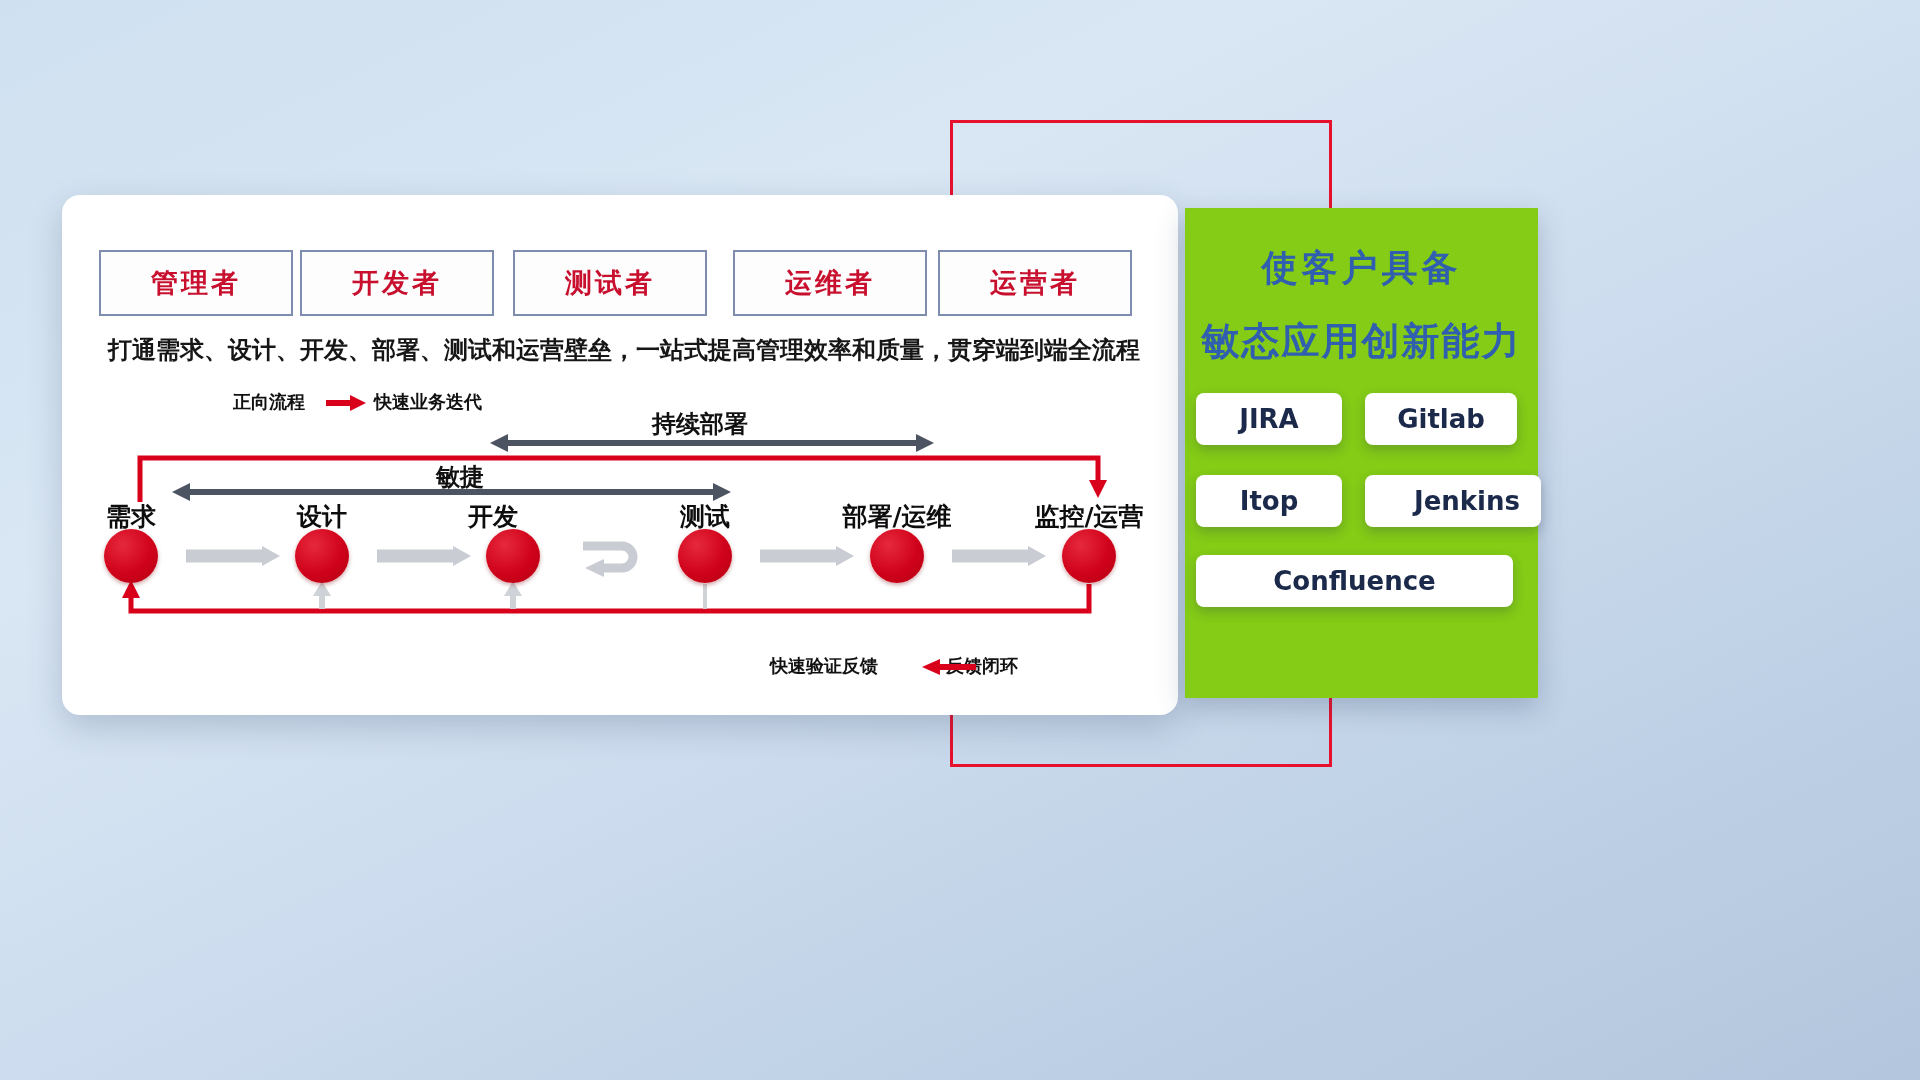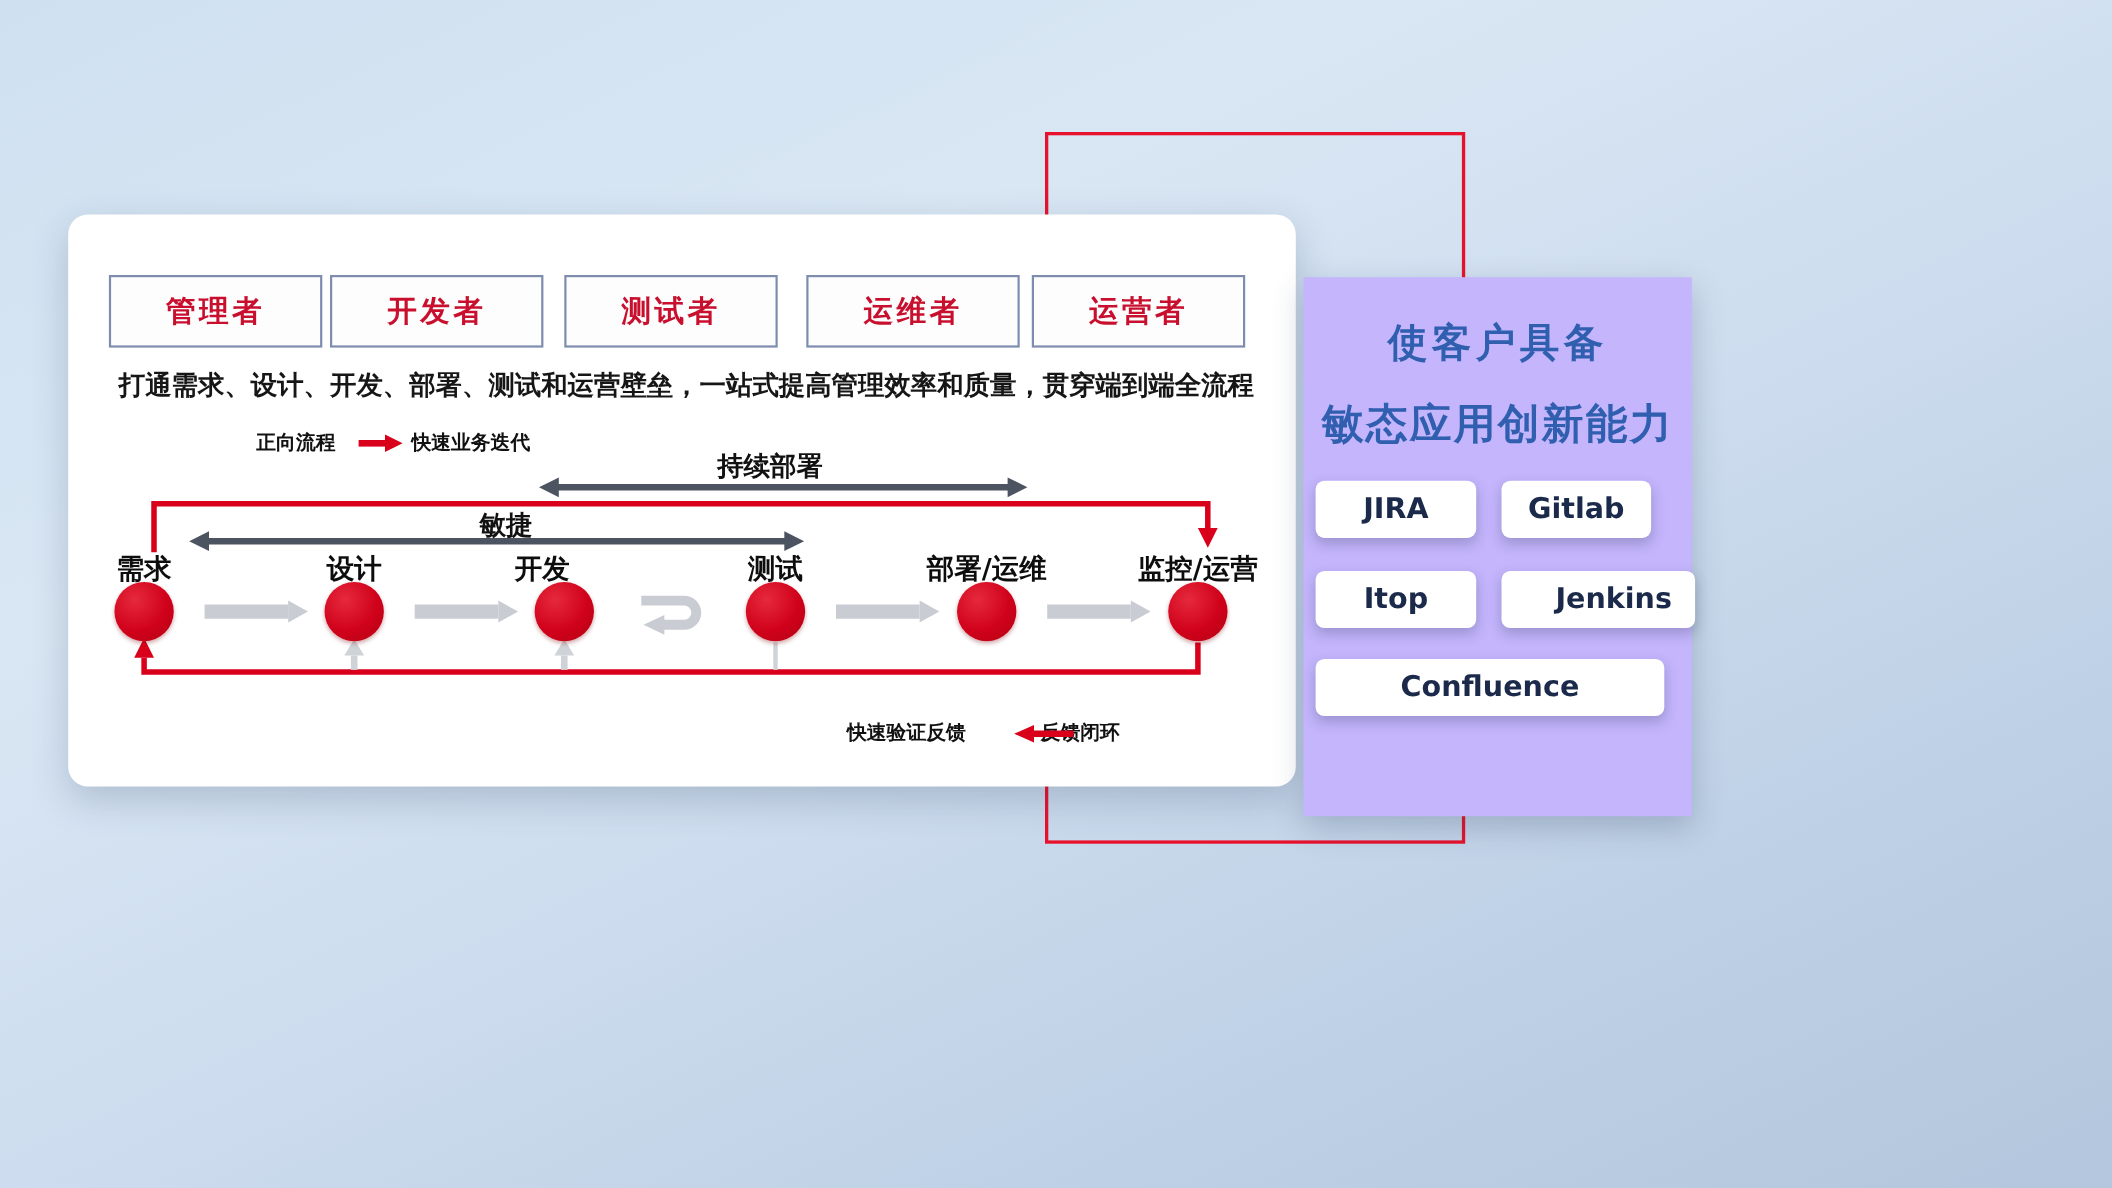--- a/index.html
+++ b/index.html
@@ -27,22 +27,22 @@
   .span-label{font-size:24px;font-weight:bold;color:#111;z-index:3;text-align:center;width:200px;}
   
   .stage-label{top:500px;width:170px;text-align:center;font-size:25px;font-weight:bold;color:#0d0d0d;z-index:7;}
   
   .circle{top:529px;width:54px;height:54px;border-radius:50%;z-index:6;
           background:radial-gradient(circle at 35% 30%, #e6293c 0%, #d0021b 55%, #b30012 100%);
           box-shadow:0 2px 4px rgba(120,0,10,0.35);}
   
   .arrows{left:0;top:0;width:1920px;height:1080px;z-index:5;pointer-events:none;}
   
-  .panel{left:1185px;top:208px;width:353px;height:490px;background:#c4b5fd;z-index:2;
-         box-shadow:0 10px 26px rgba(40,60,90,0.25);margin-top:44px;}
+  .panel{left:1185px;top:208px;width:353px;height:490px;background:#84cc16;z-index:2;
+         box-shadow:0 10px 26px rgba(40,60,90,0.25);}
   .panel-title{width:353px;text-align:center;font-weight:bold;color:#2f5fae;z-index:3;}
   .t1{top:36px;font-size:36px;letter-spacing:4px;}
   .t2{top:108px;font-size:38px;letter-spacing:2px;}
   .tool{height:52px;background:#ffffff;border-radius:8px;box-shadow:0 5px 12px rgba(30,45,70,0.25);
         display:flex;align-items:center;justify-content:center;
         font-size:26px;font-weight:bold;color:#1b2a4a;z-index:3;}
 </style>
 </head>
 <body>
 
@@ -148,21 +148,21 @@
     <polygon points="940,659 940,675 922,667" fill="#d9001b"></polygon>
   </g>
 </svg>
 
 <div class="abs panel">
   <div class="abs panel-title t1">使客户具备</div>
   <div class="abs panel-title t2">敏态应用创新能力</div>
   <div class="abs tool" style="left:11px;top:185px;width:146px;">
       <span>JIRA</span>
     </div>
-  <div class="abs tool" style="left:180px;top:185px;width:136px;">
+  <div class="abs tool" style="left:180px;top:185px;width:152px;">
       <span>Gitlab</span>
     </div>
   <div class="abs tool" style="left:11px;top:267px;width:146px;">
       <span>Itop</span>
     </div>
   <div class="abs tool" style="left:180px;top:267px;width:148px;padding-left:28px;">
       <span>Jenkins</span>
     </div>
   <div class="abs tool" style="left:11px;top:347px;width:317px;">
       <span>Confluence</span>

